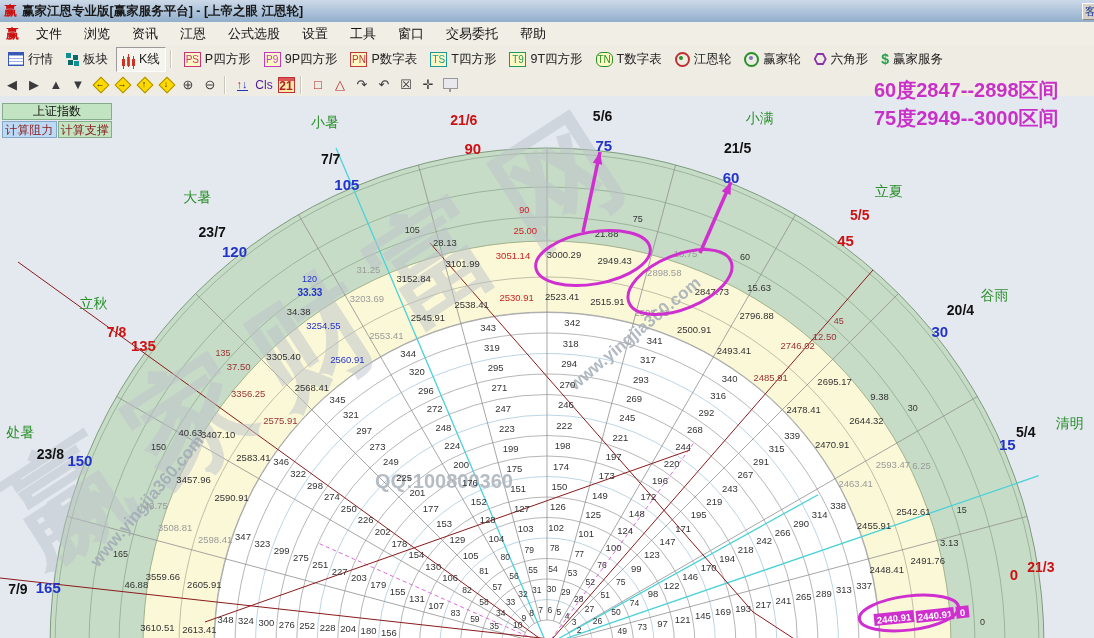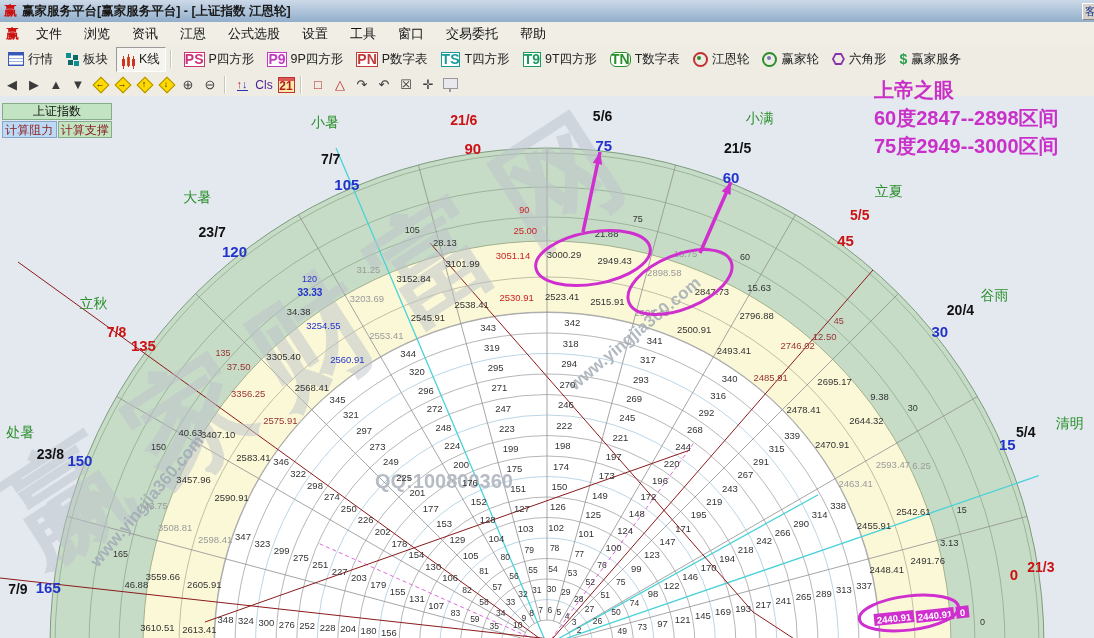--- a/index.html
+++ b/index.html
@@ -28,21 +28,21 @@
   .i-blocks{width:13px;height:13px;position:relative;}
   .i-blocks i{position:absolute;width:5px;height:5px;background:#0f8f8f;}
   .i-blocks i:nth-child(2){left:7px;top:2px;background:#0a6a6a;}
   .i-blocks i:nth-child(3){top:7px;left:2px;background:#0a6a6a;}
   .i-blocks i:nth-child(4){left:8px;top:8px;}
   .i-kline{display:inline-flex;align-items:flex-end;gap:2px;height:14px;}
   .i-kline i{width:3px;height:7px;background:#c32;position:relative;}
   .i-kline i:before{content:"";position:absolute;left:1px;top:-3px;width:1px;height:13px;background:#c32;}
   .i-kline i:nth-child(2){height:9px;background:#d4541f;}
   .i-chip{display:inline-block;min-width:15px;height:13px;line-height:13px;text-align:center;
-    font-size:14px;font-weight:bold;border:1px solid;background:#ffffff;}
+    font-size:10px;font-weight:normal;border:1px solid;background:#fef9c3;}
   .i-ring{display:inline-block;width:11px;height:11px;border-radius:50%;border:2px solid #c03030;position:relative;}
   .i-ring:after{content:"";position:absolute;left:2.5px;top:2.5px;width:4px;height:4px;border-radius:50%;background:#2a8f2a;}
   .i-ring.green{border-color:#2a8f2a;}
   .i-ring.green:after{background:#77b;}
   .i-hex{display:inline-block;width:13px;height:12px;background:#8833aa;
     clip-path:polygon(25% 0,75% 0,100% 50%,75% 100%,25% 100%,0 50%);position:relative;}
   .i-hex i{position:absolute;left:2px;top:2px;width:9px;height:8px;background:#efece4;
     clip-path:polygon(25% 0,75% 0,100% 50%,75% 100%,25% 100%,0 50%);}
   .i-dollar{color:#27a04a;font-weight:bold;font-size:14px;}
   .toolbar2{position:absolute;left:0;top:73px;width:1094px;height:23px;background:#efece4;
@@ -75,21 +75,21 @@
   .annotation{position:absolute;left:874px;top:76px;z-index:30;font-size:20px;line-height:28px;
     font-weight:600;color:#c830c8;white-space:nowrap;}
   svg{font-family:"Liberation Sans",sans-serif;}
 </style>
 </head>
 <body>
 
 <div class="window">
   <div class="titlebar">
     <span class="appicon">赢</span>
-    <span class="title">赢家服务平台[赢家服务平台] - [上证指数 江恩轮]</span>
+    <span class="title">赢家江恩专业版[赢家服务平台] - [上帝之眼 江恩轮]</span>
     <button class="svc">客服</button>
   </div>
   <div class="menubar" id="menubar">
     <span class="appicon2">赢</span>
   <span class="menu-item">文件</span>
       <span class="menu-item">浏览</span>
       <span class="menu-item">资讯</span>
       <span class="menu-item">江恩</span>
       <span class="menu-item">公式选股</span>
       <span class="menu-item">设置</span>
@@ -621,17 +621,16 @@
       </svg>
     <div class="panel">
       <div class="phead">上证指数</div>
       <div class="pbtns">
         <button class="pbtn b1">计算阻力</button>
         <button class="pbtn b2">计算支撑</button>
       </div>
     </div>
   </div>
   <div class="annotation">
-    <div>上帝之眼</div>
     <div>60度2847--2898区间</div>
     <div>75度2949--3000区间</div>
   </div>
 </div>
 
 </body></html>

